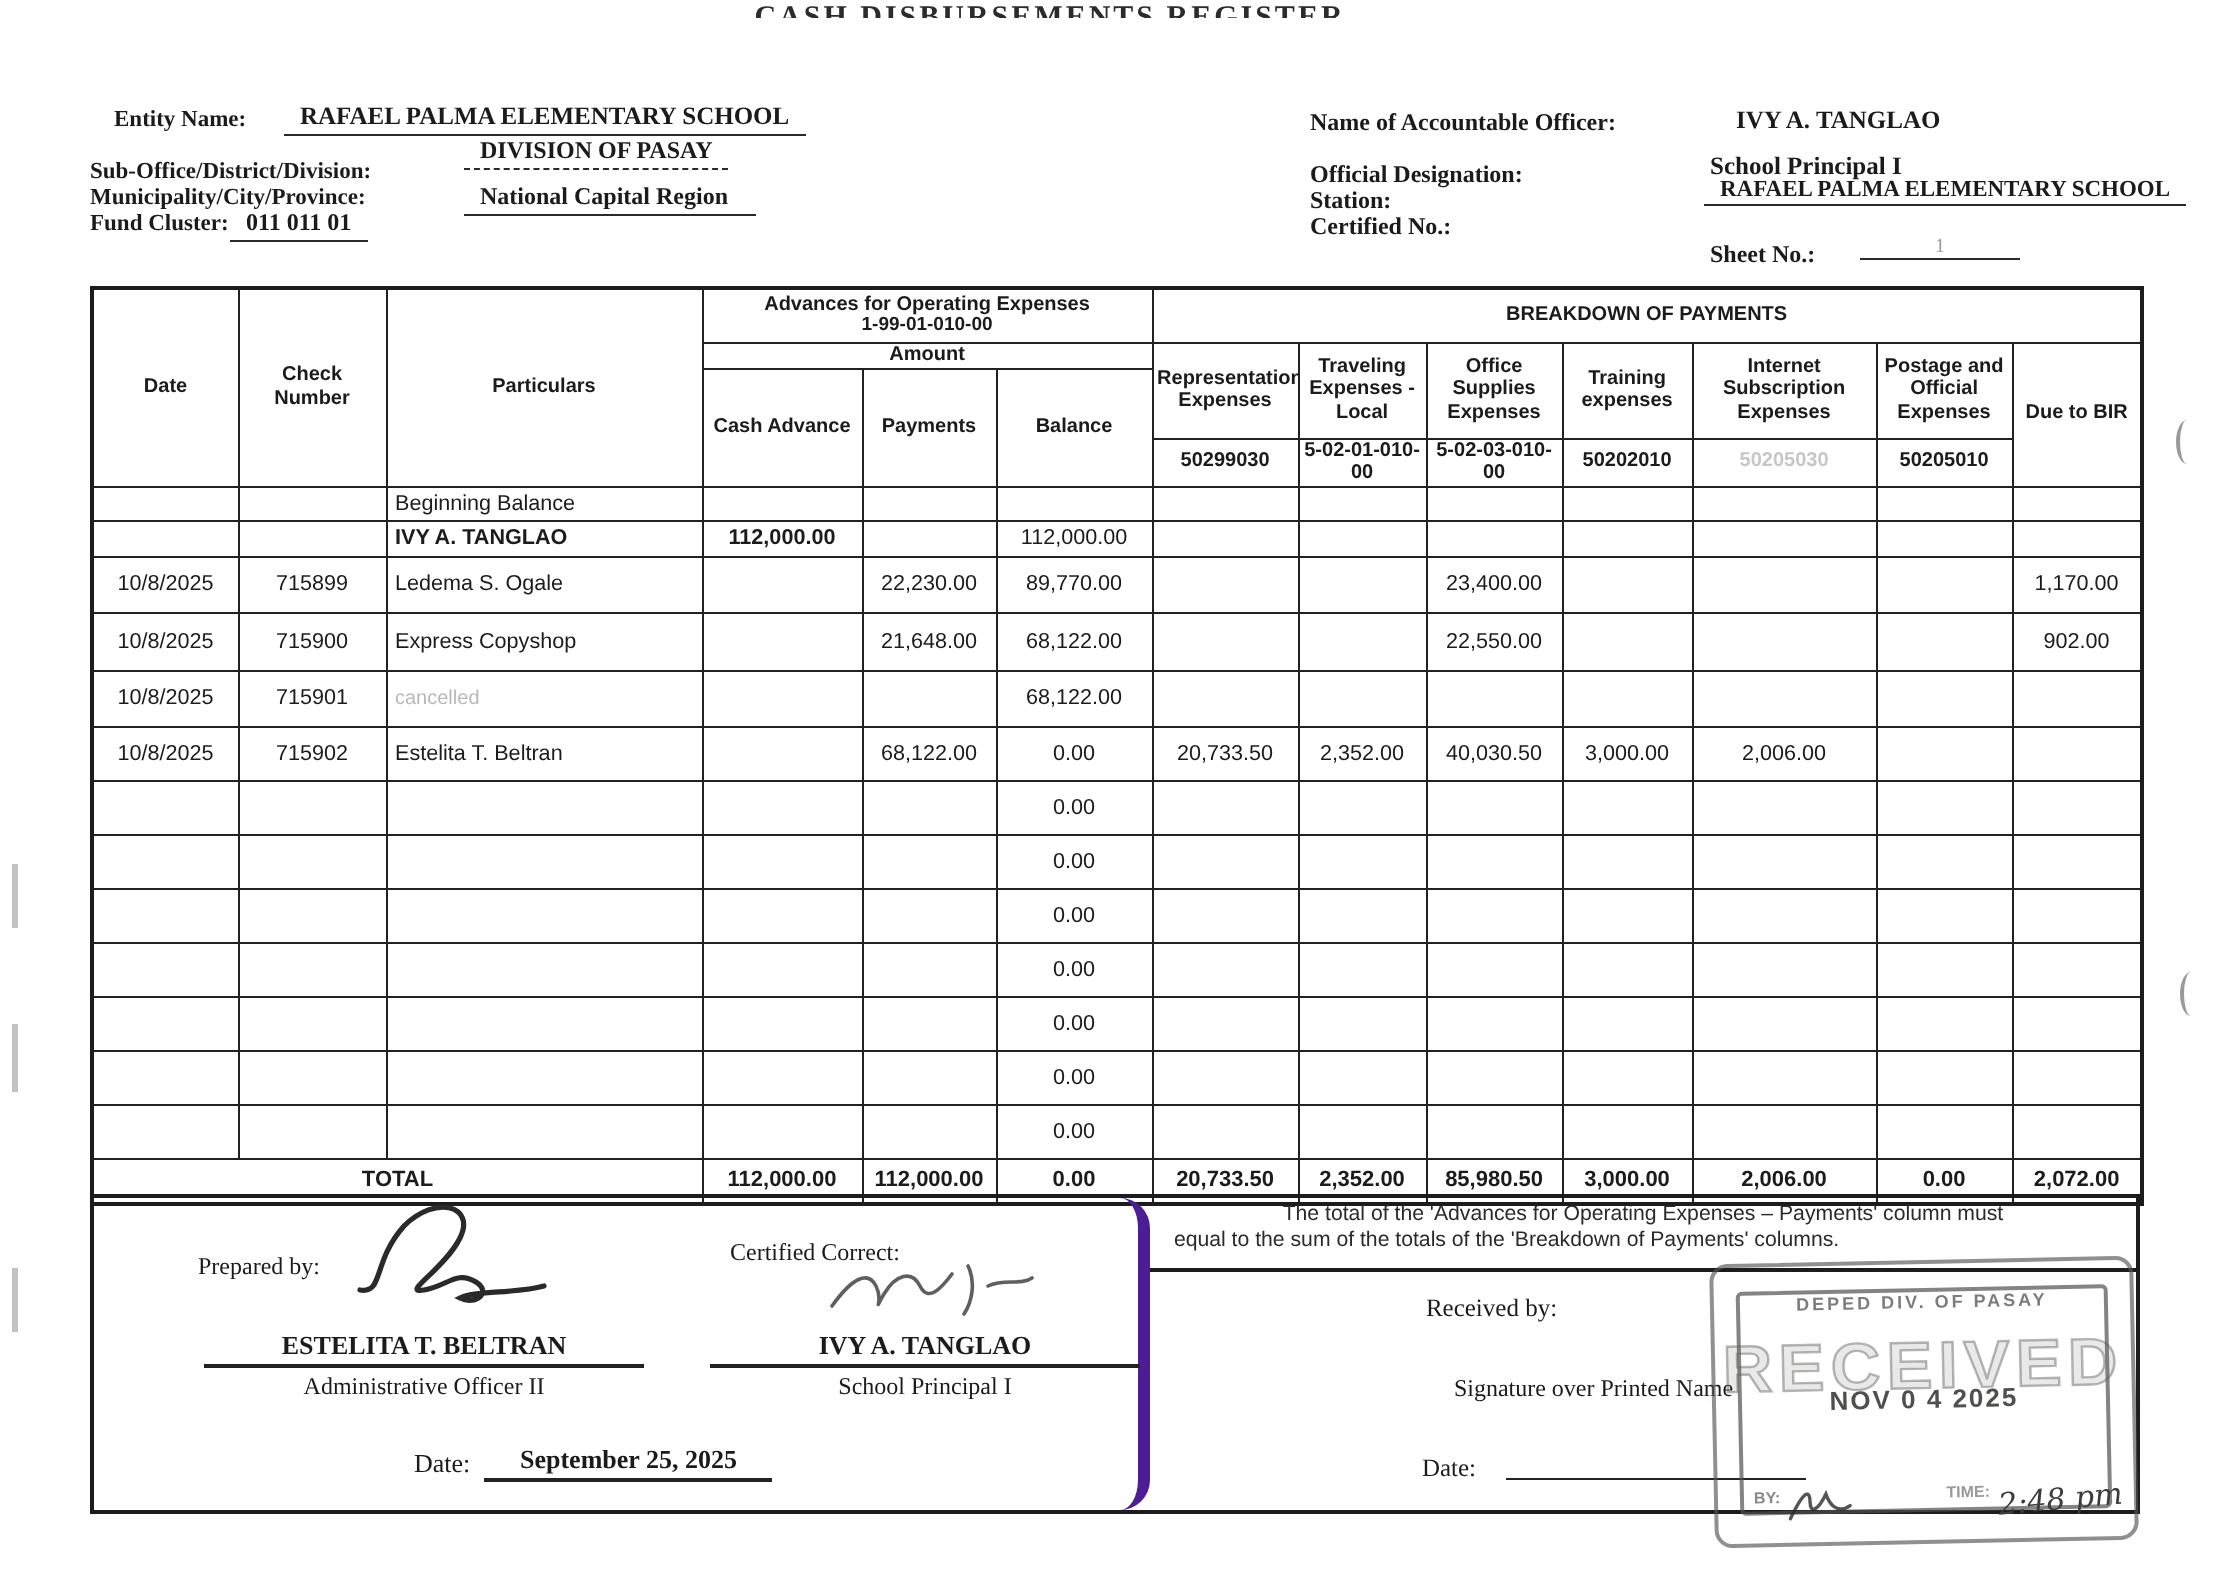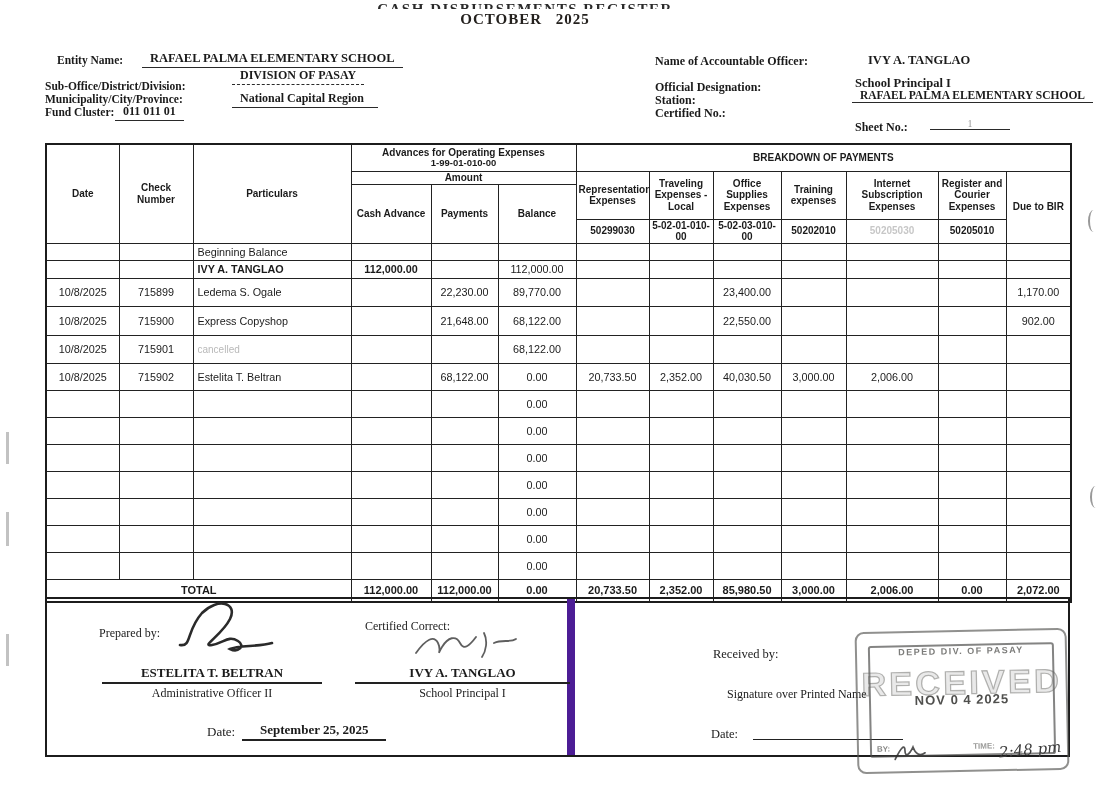--- a/index.html
+++ b/index.html
@@ -34,21 +34,21 @@
   th.code.faint{color:#c7c7c7;}
   .code-line{font-weight:700;font-size:9.5px;}
   .hr1{height:27px}.hr2{height:13px}.hr3{height:35px}.hr4{height:18px}
   table.reg td{font-size:10.8px;text-align:center;vertical-align:middle;}
   table.reg td.cell-left{text-align:left;padding-left:4px;}
   table.reg td.cancelled{color:#b9b9b9;font-size:10px;}
   tr.total-row td{font-weight:700;font-size:11px;height:21px;}
   
   .bottom{position:absolute;left:45px;top:597px;width:1025px;height:160px;display:flex;
        border:2.5px solid #1c1c1c;box-sizing:border-box;}
-  .foot-left{position:relative;width:530px;border-right:8px solid #4c1d95;box-sizing:border-box;}
+  .foot-left{position:relative;width:530px;border-right:6px solid #4c1d95;box-sizing:border-box;border-radius:15px;}
   .foot-right{position:relative;width:495px;box-sizing:border-box;}
   .note{height:37px;border-bottom:2px solid #1c1c1c;box-sizing:border-box;
        font-size:10.6px;color:#2a2a2a;padding-top:2px;}
   .note .l1{text-align:center;}
   .note .l2{text-align:left;padding-left:12px;margin-top:1px;}
   .sig-name{font-family:"Liberation Serif",serif;font-weight:700;font-size:13px;text-align:center;
        border-bottom:2px solid #222;padding-bottom:1px;}
   .sig-title{font-family:"Liberation Serif",serif;font-size:12px;text-align:center;margin-top:1px;}
   .f-lbl{font-family:"Liberation Serif",serif;font-size:12px;white-space:nowrap;}
   .date-val{font-family:"Liberation Serif",serif;font-weight:700;font-size:13px;
@@ -77,21 +77,20 @@
   .tick{position:absolute;left:6px;width:2.5px;background:#9a9a9a;opacity:.6;}
   svg.sig path{fill:none;stroke:#2a2a2a;stroke-linecap:round;}
 </style>
 </head>
 <body>
 
 <div class="page">
 
   <div class="title-wrap">
     <div class="title-clip"><span>CASH DISBURSEMENTS REGISTER</span></div>
-    <div class="title-month">OCTOBER  2025</div>
   </div>
 
   <div class="abs lbl" style="left:57px;top:54px;">Entity Name:</div>
   <div class="abs val und" style="left:142px;top:51px;font-size:12.5px;">RAFAEL PALMA ELEMENTARY SCHOOL</div>
   <div class="abs lbl" style="left:45px;top:80px;">Sub-Office/District/Division:</div>
   <div class="abs val und" style="left:232px;top:68px;border-bottom-style:dashed;">DIVISION OF PASAY</div>
   <div class="abs lbl" style="left:45px;top:93px;">Municipality/City/Province:</div>
   <div class="abs val und" style="left:232px;top:91px;min-width:130px;">National Capital Region</div>
   <div class="abs lbl" style="left:45px;top:106px;">Fund Cluster:</div>
   <div class="abs val und" style="left:115px;top:104px;">011 011 01</div>
@@ -133,21 +132,21 @@
         </th>
         <th colspan="7" class="grp">BREAKDOWN OF PAYMENTS</th>
       </tr>
       <tr class="hr2">
         <th colspan="3" class="grp">Amount</th>
         <th rowspan="2" class="bname">Representation Expenses</th>
         <th rowspan="2" class="bname">Traveling Expenses - Local</th>
         <th rowspan="2" class="bname">Office Supplies Expenses</th>
         <th rowspan="2" class="bname">Training expenses</th>
         <th rowspan="2" class="bname">Internet Subscription Expenses</th>
-        <th rowspan="2" class="bname">Register and Courier Expenses</th>
+        <th rowspan="2" class="bname">Postage and Official Expenses</th>
         <th rowspan="3" class="bigname">Due to BIR</th>
       </tr>
       <tr class="hr3">
         <th rowspan="2">Cash Advance</th>
         <th rowspan="2">Payments</th>
         <th rowspan="2">Balance</th>
       </tr>
       <tr class="hr4">
         <th class="code">50299030</th>
         <th class="code">5-02-01-010-00</th>
@@ -383,20 +382,24 @@
         <path d="M4,28 C14,14 22,10 26,18 C30,26 24,32 30,22 C36,12 44,10 48,18 C52,26 58,20 64,12 M72,8 C76,16 74,26 70,32 M82,18 C90,14 98,18 104,14" stroke-width="1.8" opacity="0.75"></path>
       </svg>
       <div class="abs sig-name" style="left:308px;top:66px;width:215px;">IVY A. TANGLAO</div>
       <div class="abs sig-title" style="left:308px;top:86px;width:215px;">School Principal I</div>
 
       <div class="abs f-lbl" style="left:160px;top:125px;font-size:13px;">Date:</div>
       <div class="abs date-val" style="left:195px;top:123px;">September 25, 2025</div>
     </div>
 
     <div class="foot-right">
+      <div class="note">
+        <div class="l1">The total of the 'Advances for Operating Expenses – Payments' column must</div>
+        <div class="l2">equal to the sum of the totals of the 'Breakdown of Payments' columns.</div>
+      </div>
       <div class="abs f-lbl" style="left:138px;top:48px;font-size:12.5px;">Received by:</div>
       <div class="abs f-lbl" style="left:152px;top:88px;">Signature over Printed Name</div>
       <div class="abs f-lbl" style="left:136px;top:128px;font-size:12.5px;">Date:</div>
       <span class="abs recv-underline" style="left:178px;top:140px;"></span>
     </div>
   </div>
 
   <div class="stamp">
     <div class="stamp-outer"></div>
     <div class="stamp-inner"></div>

